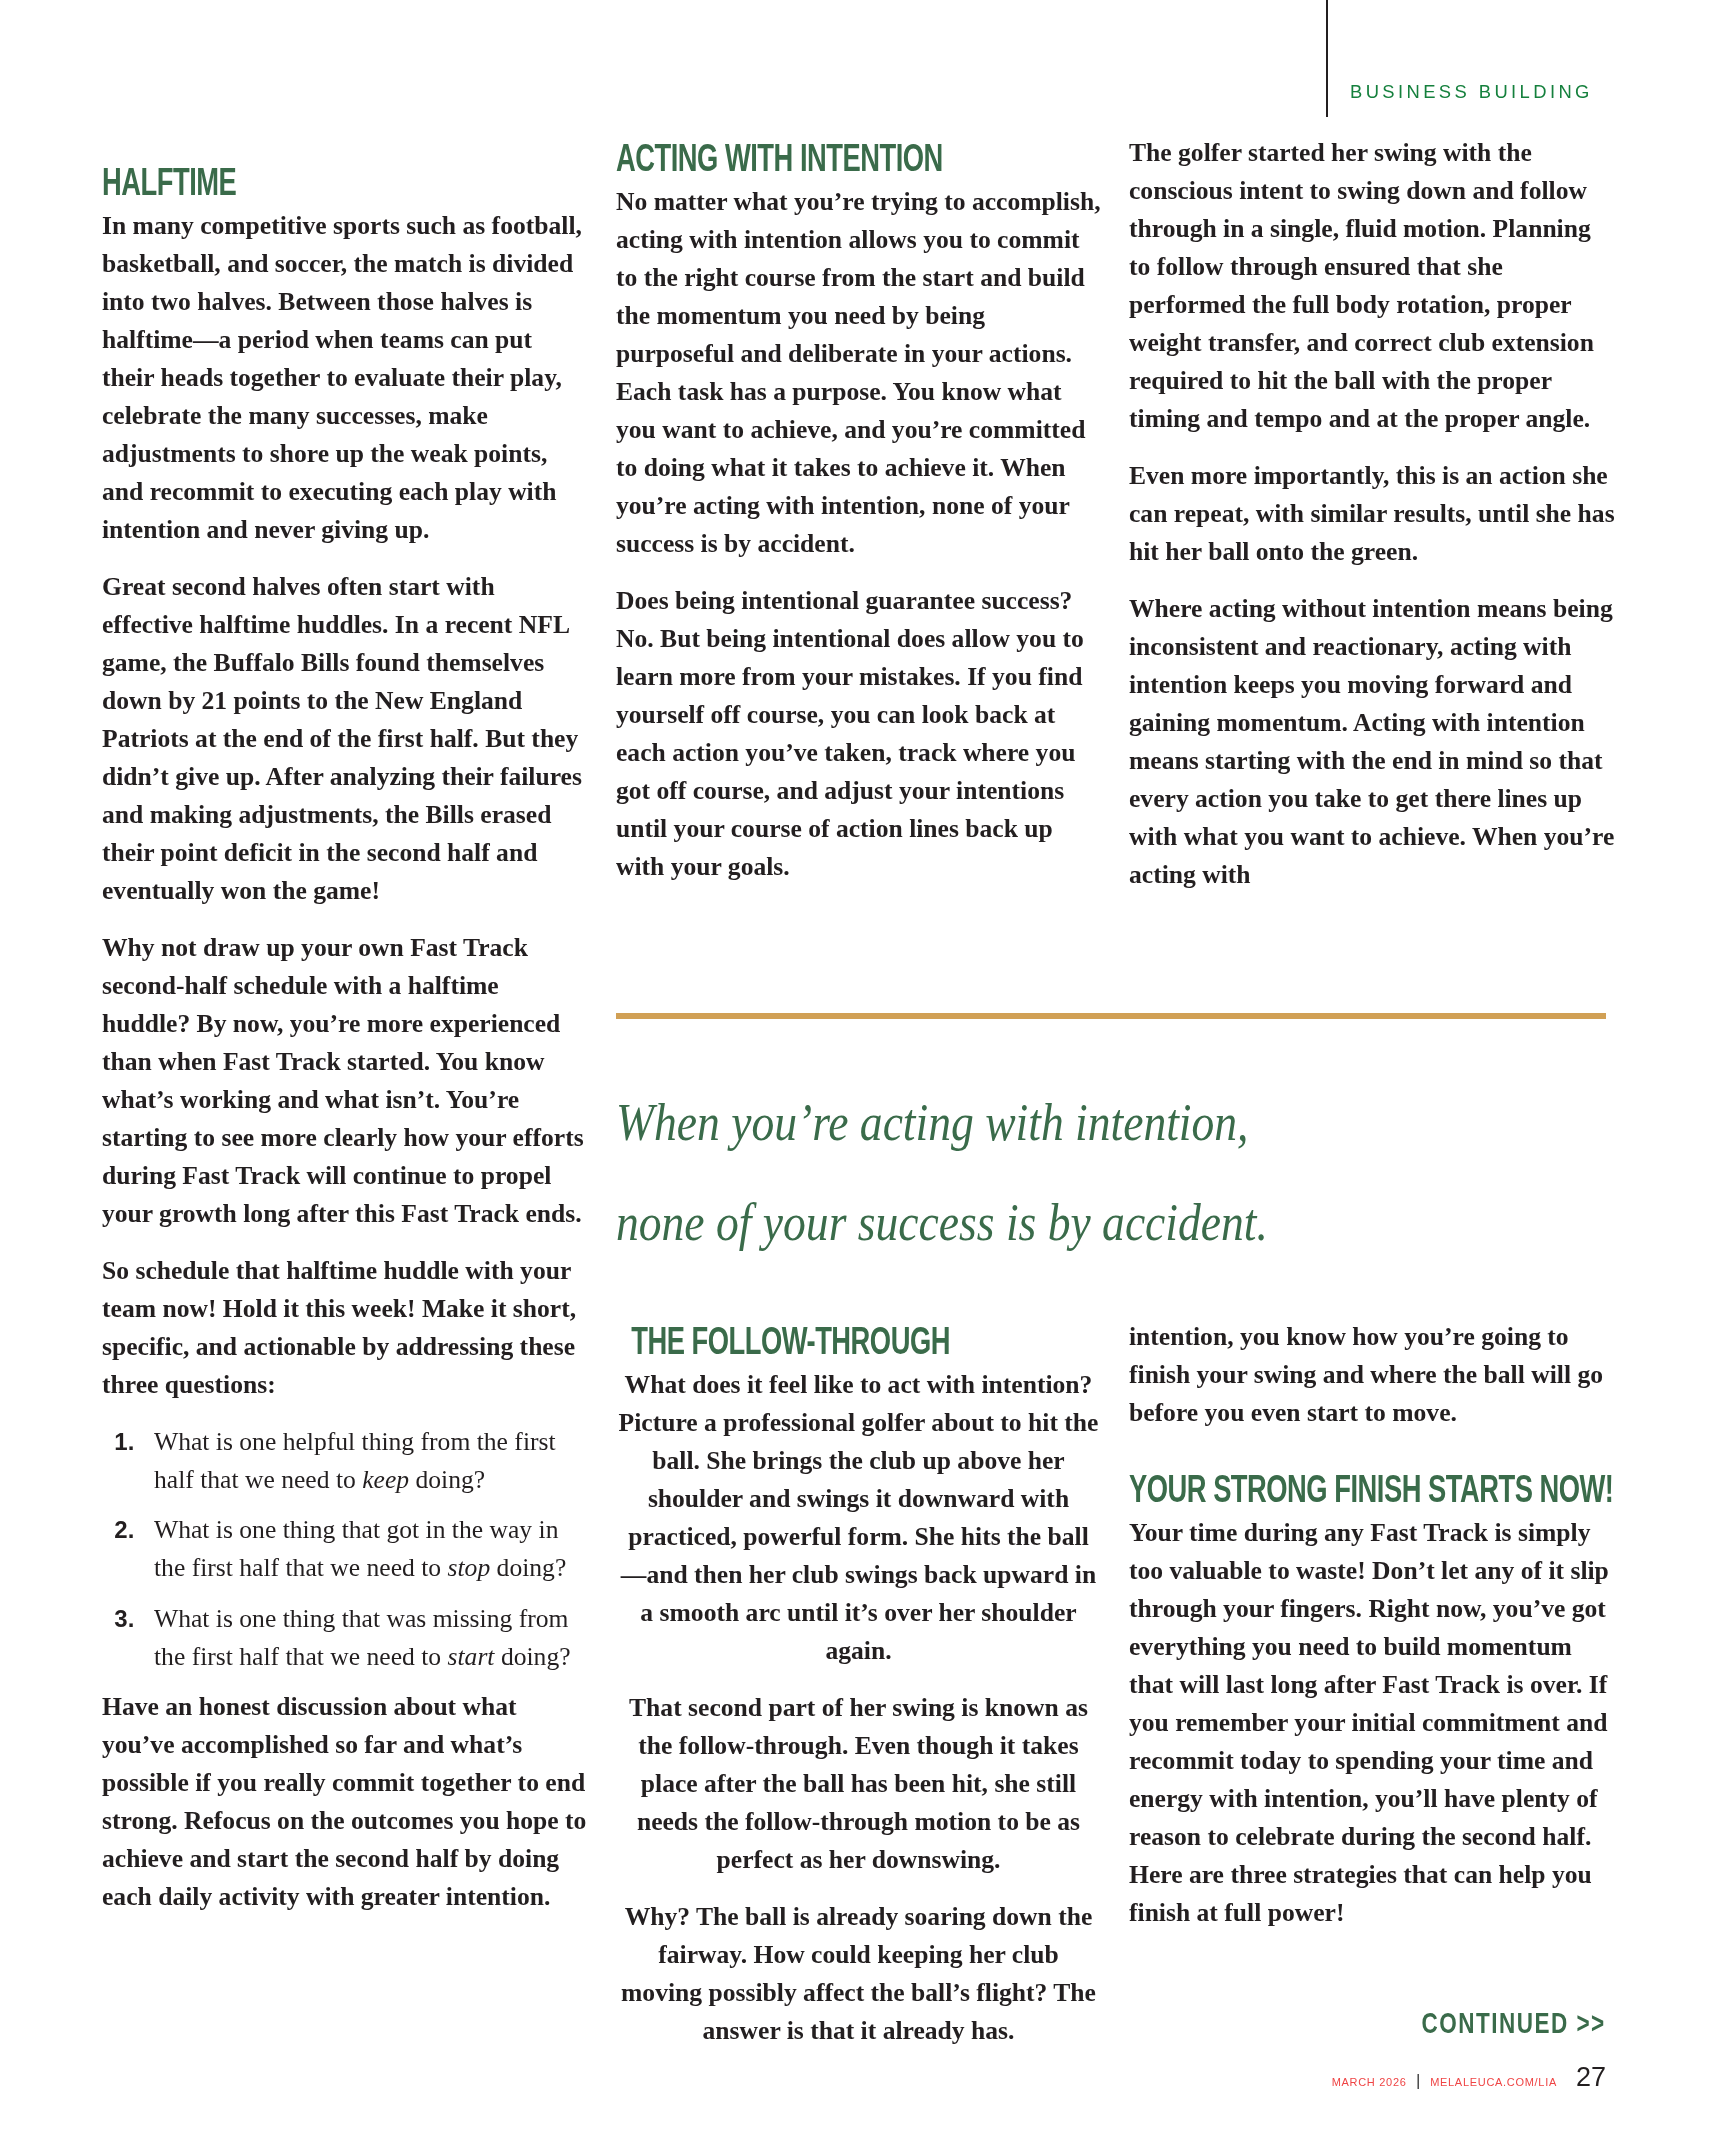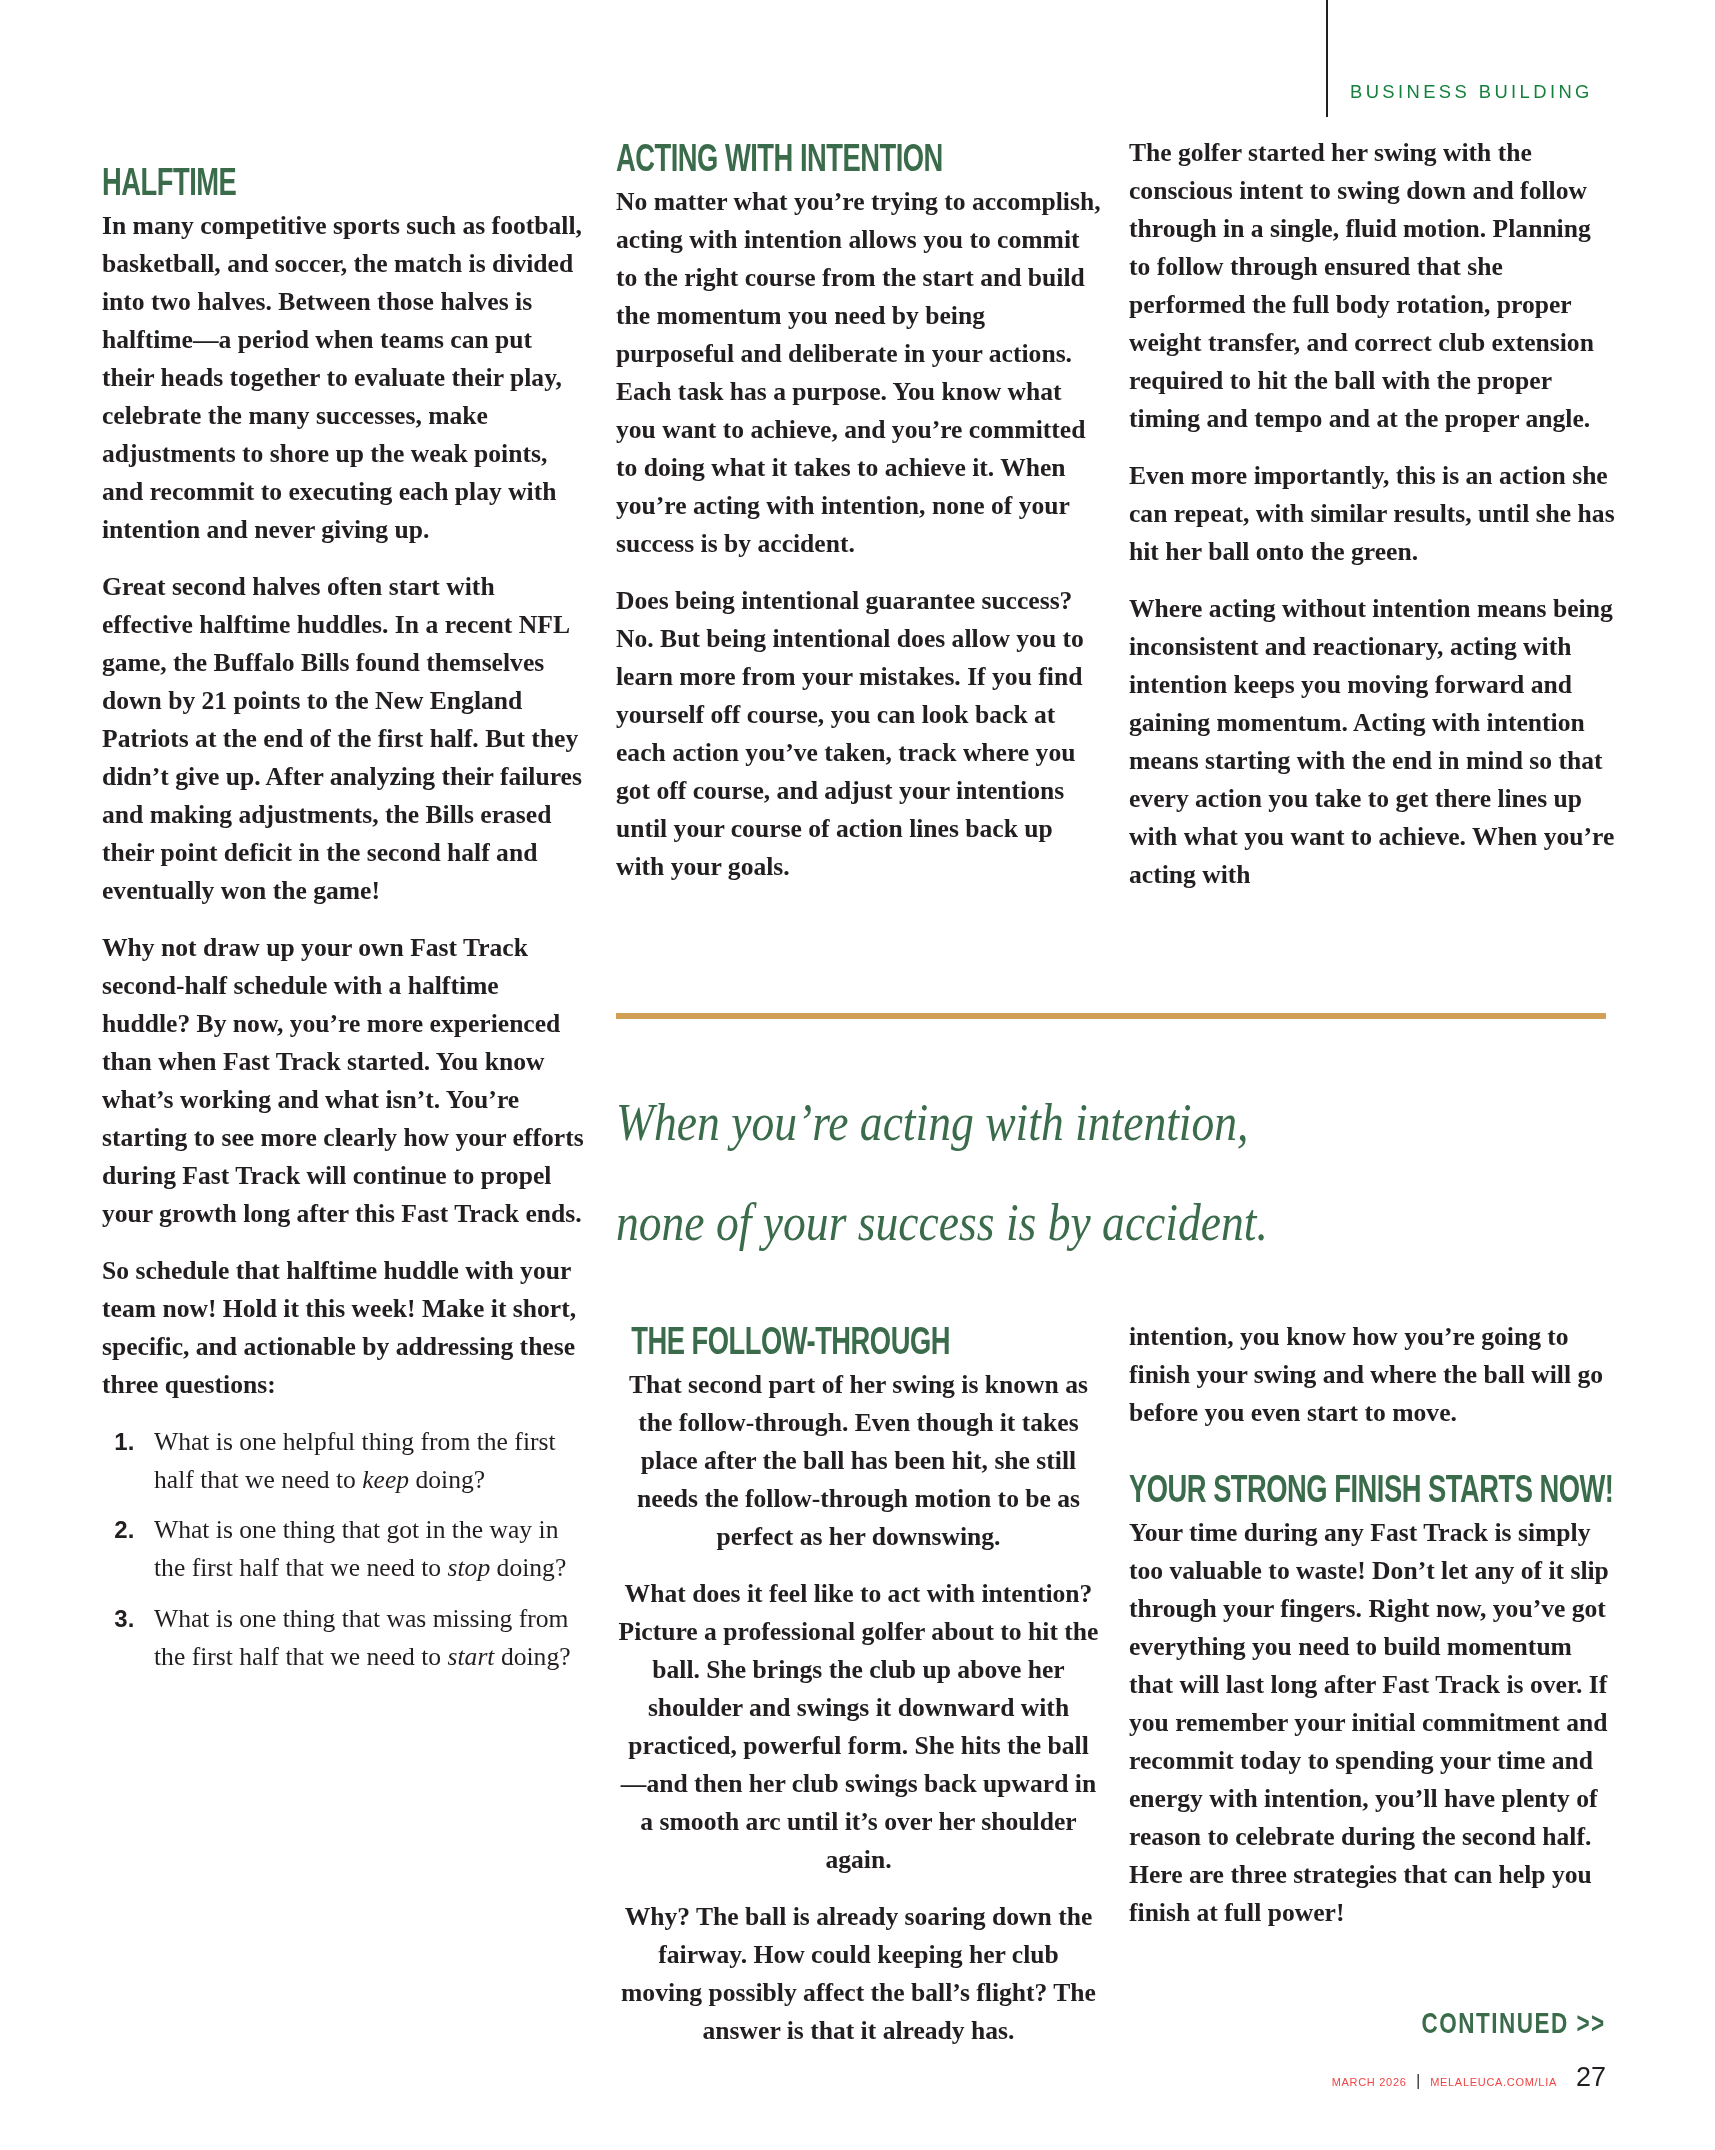--- a/index.html
+++ b/index.html
@@ -50,20 +50,21 @@
     <li>
       <span class="num">1.</span><span>What is one helpful thing from the first half that we need to </span><em>keep</em><span> doing?</span>
     </li>
     <li>
       <span class="num">2.</span><span>What is one thing that got in the way in the first half that we need to </span><em>stop</em><span> doing?</span>
     </li>
     <li>
       <span class="num">3.</span><span>What is one thing that was missing from the first half that we need to </span><em>start</em><span> doing?</span>
     </li>
   </ol>
+  <p>Have an honest discussion about what you’ve accomplished so far and what’s possible if you really commit together to end strong. Refocus on the outcomes you hope to achieve and start the second half by doing each daily activity with greater intention.</p>
 </div>
 
 <div class="col c2">
   <h2 class="hd">ACTING WITH INTENTION</h2>
   <p>No matter what you’re trying to accomplish, acting with intention allows you to commit to the right course from the start and build the momentum you need by being purposeful and deliberate in your actions. Each task has a purpose. You know what you want to achieve, and you’re committed to doing what it takes to achieve it. When you’re acting with intention, none of your success is by accident.</p>
   <p>Does being intentional guarantee success? No. But being intentional does allow you to learn more from your mistakes. If you find yourself off course, you can look back at each action you’ve taken, track where you got off course, and adjust your intentions until your course of action lines back up with your goals.</p>
 </div>
 
 <div class="col c3">
   <p>The golfer started her swing with the conscious intent to swing down and follow through in a single, fluid motion. Planning to follow through ensured that she performed the full body rotation, proper weight transfer, and correct club extension required to hit the ball with the proper timing and tempo and at the proper angle.</p>
@@ -72,22 +73,22 @@
 </div>
 
 <div class="rule"></div>
 <div class="pull">
   <div>When you’re acting with intention,</div>
   <div>none of your success is by accident.</div>
 </div>
 
 <div class="col c2b">
   <h2 class="hd">THE FOLLOW-THROUGH</h2>
+  <p>What does it feel like to act with intention? Picture a professional golfer about to hit the ball. She brings the club up above her shoulder and swings it downward with practiced, powerful form. She hits the ball—and then her club swings back upward in a smooth arc until it’s over her shoulder again.</p>
   <p>That second part of her swing is known as the follow-through. Even though it takes place after the ball has been hit, she still needs the follow-through motion to be as perfect as her downswing.</p>
-  <p>What does it feel like to act with intention? Picture a professional golfer about to hit the ball. She brings the club up above her shoulder and swings it downward with practiced, powerful form. She hits the ball—and then her club swings back upward in a smooth arc until it’s over her shoulder again.</p>
   <p>Why? The ball is already soaring down the fairway. How could keeping her club moving possibly affect the ball’s flight? The answer is that it already has.</p>
 </div>
 
 <div class="col c3b">
   <p style="margin-bottom:36px">intention, you know how you’re going to finish your swing and where the ball will go before you even start to move.</p>
   <h2 class="hd">YOUR STRONG FINISH STARTS NOW!</h2>
   <p>Your time during any Fast Track is simply too valuable to waste! Don’t let any of it slip through your fingers. Right now, you’ve got everything you need to build momentum that will last long after Fast Track is over. If you remember your initial commitment and recommit today to spending your time and energy with intention, you’ll have plenty of reason to celebrate during the second half. Here are three strategies that can help you finish at full power!</p>
 </div>
 
 <div class="continued">CONTINUED &gt;&gt;</div>

